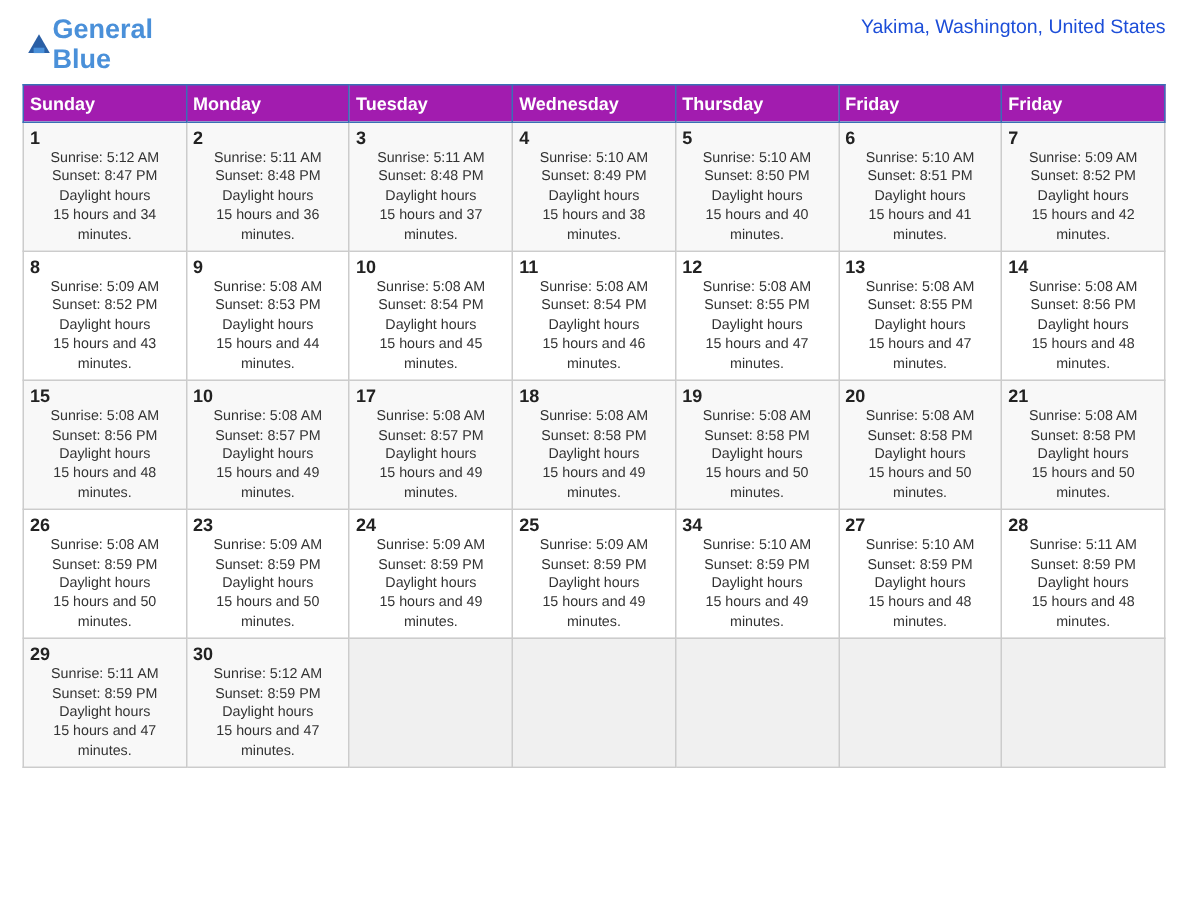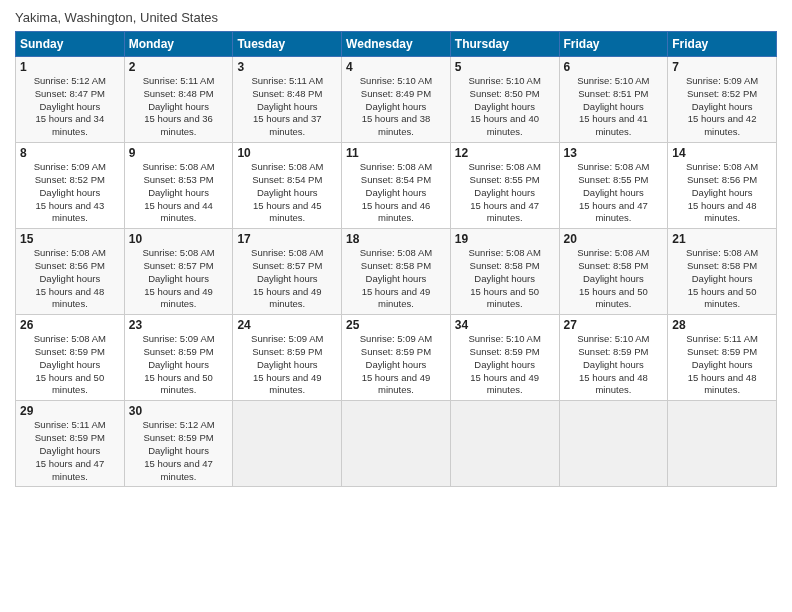--- a/index.html
+++ b/index.html
@@ -42,29 +42,29 @@
     .title-block {
       text-align: right;
     }
     .month-year {
       font-size: 28px;
       font-weight: bold;
       color: #1a3a5c;
     }
     .location {
       font-size: 13px;
-      color: #404040;
+      color: #1d4ed8;
     }
     .calendar {
       width: 100%;
       border-collapse: collapse;
       border: 1px solid #ccc;
     }
     .calendar th {
-      background: #0369a1;
+      background: #a21caf;
       color: #fff;
       font-size: 12px;
       font-weight: bold;
       padding: 5px 4px;
       text-align: left;
       border: 1px solid #3a6fb5;
     }
     .calendar td {
       border: 1px solid #ccc;
       vertical-align: top;
@@ -97,20 +97,30 @@
     }
     .last-row td {
       height: 68px;
     }
   </style>
 </head>
 <body>
 
 <div class="page">
   <div class="header">
+    <div class="logo">
+      <svg class="logo-icon" viewBox="0 0 20 20">
+        <polygon points="10,2 18,16 2,16" fill="#2a5fa5"></polygon>
+        <rect x="6" y="12" width="8" height="4" fill="#4a90d9"></rect>
+      </svg>
+      <div class="logo-text">
+        <span>General</span><br>
+        <span style="color:#4a90d9">Blue</span>
+      </div>
+    </div>
     <div class="title-block">
       <div class="location">Yakima, Washington, United States</div>
     </div>
   </div>
 
   <table class="calendar">
     <thead>
       <tr>
         <th>Sunday</th>
         <th>Monday</th>

